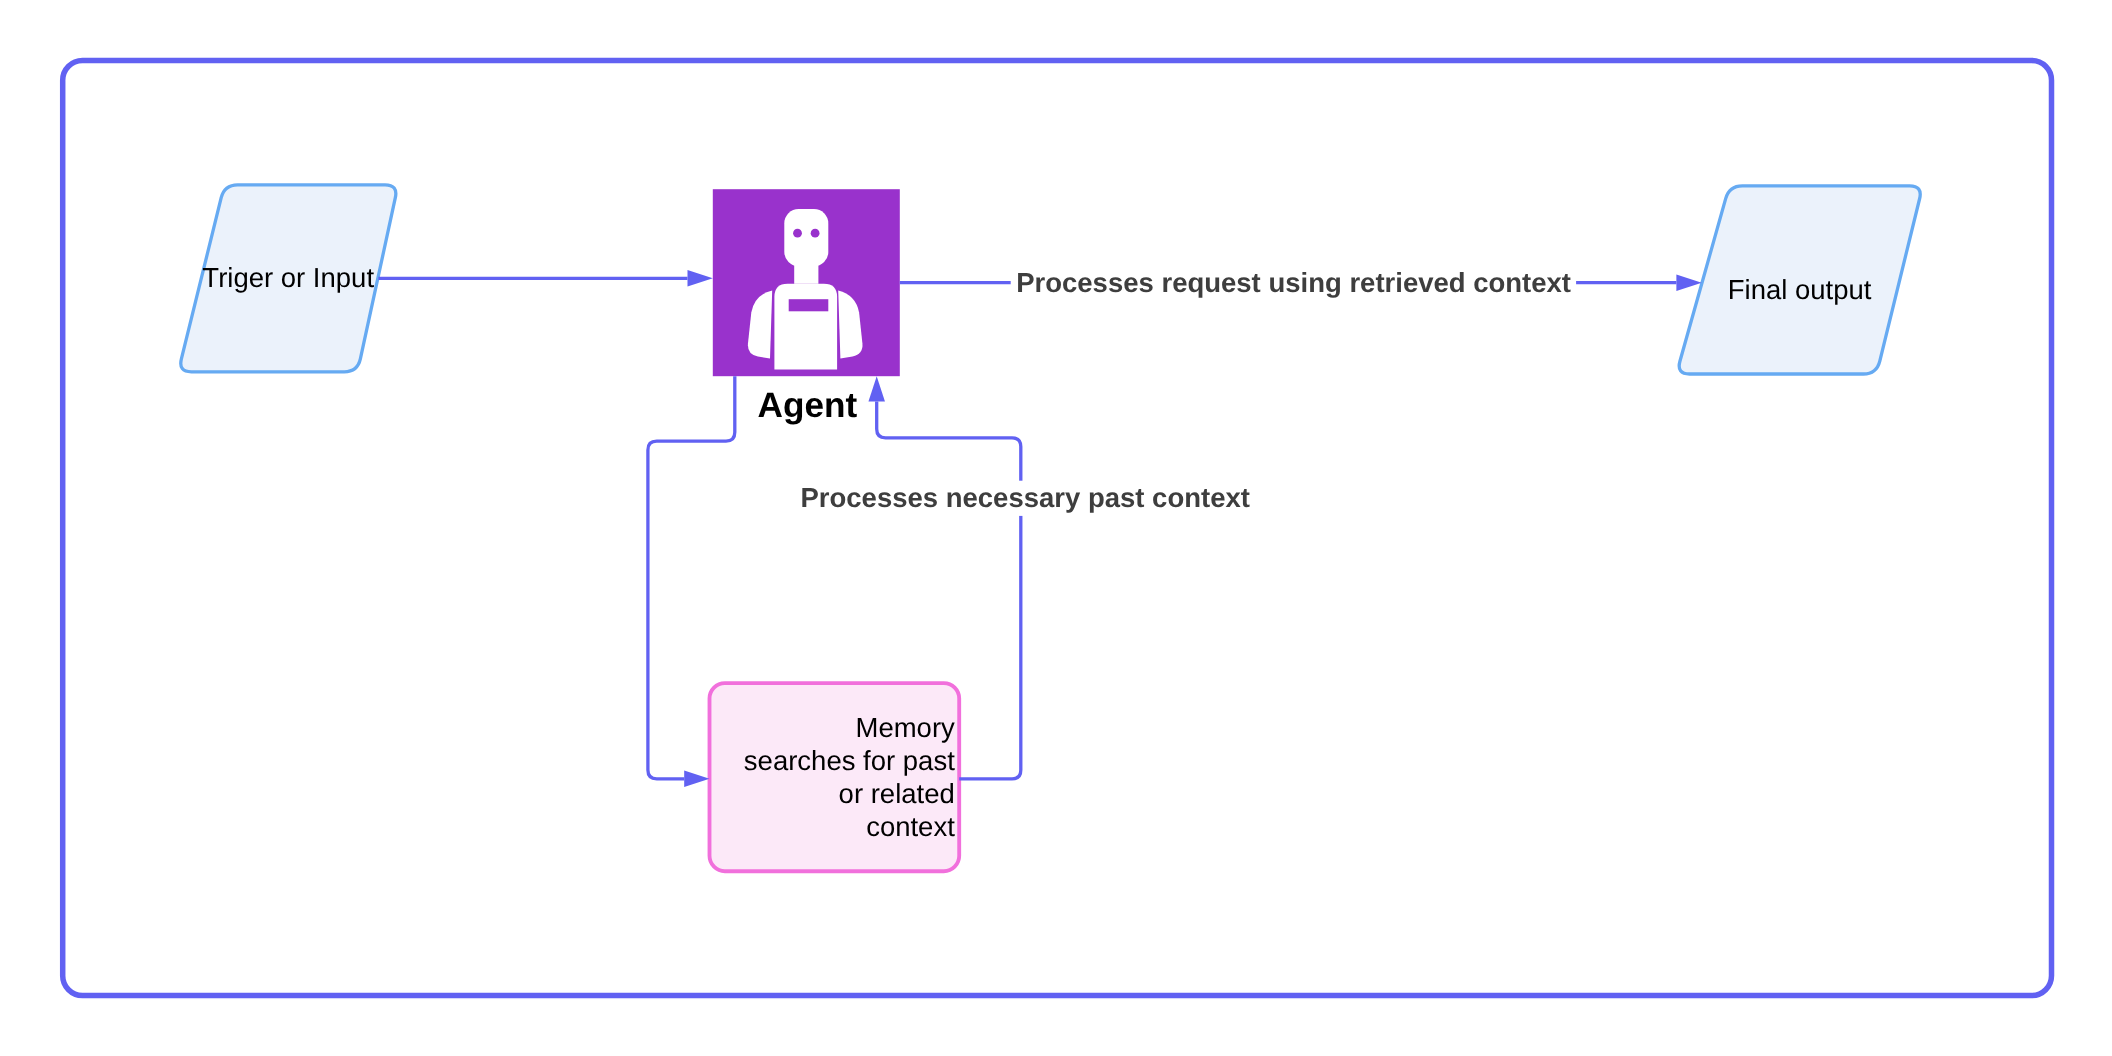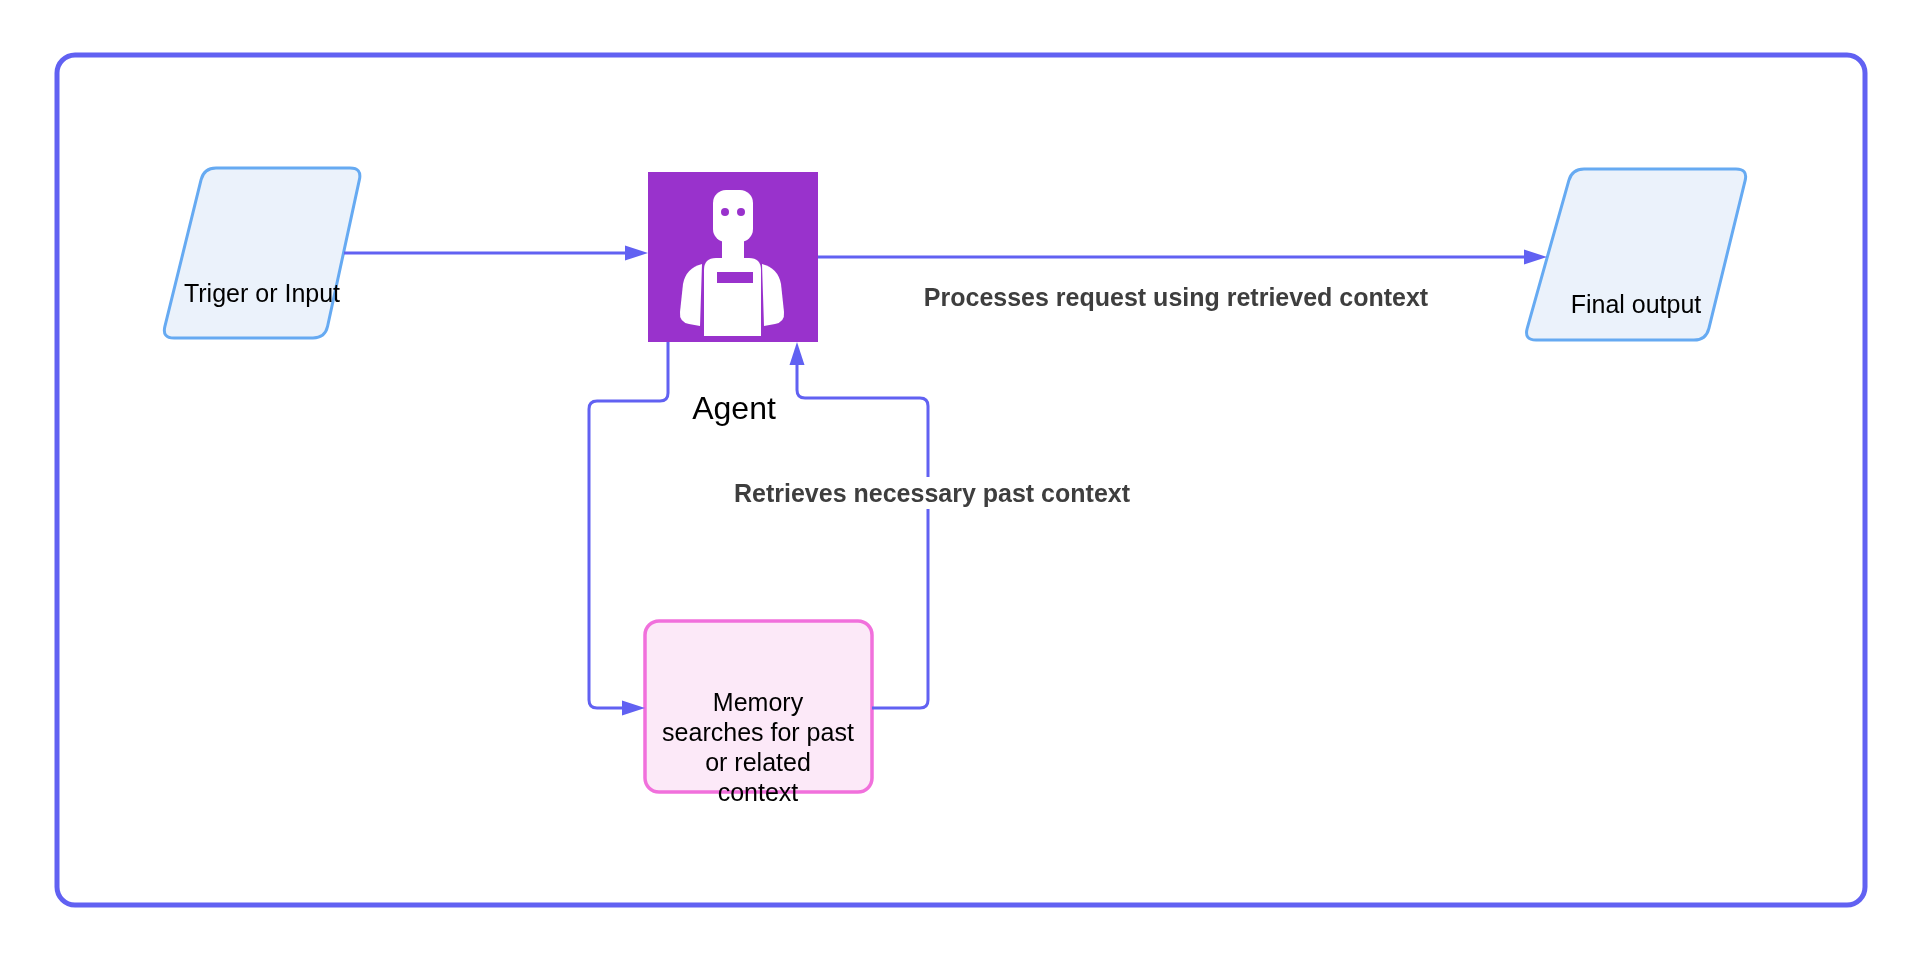--- a/index.html
+++ b/index.html
@@ -21,25 +21,24 @@
     width: 1920px;
     height: 960px;
   }
   .txt {
     position: absolute;
     transform: translate(-50%, -50%);
     white-space: nowrap;
     color: #000000;
     font-size: 25px;
     line-height: 1.2;
-    text-align: center;
-    margin-top: 40px;
+    text-align: right;
   }
   .node-label { font-size: 25px; }
-  .agent-label { font-size: 32px; }
+  .agent-label { font-size: 32px; font-weight: bold; }
   .memory-label {
     font-size: 25px;
     line-height: 30px;
     white-space: normal;
     width: 220px;
   }
   .edge-label {
     font-weight: bold;
     color: #3e3e3e;
     background: #ffffff;
@@ -110,15 +109,15 @@
   <div class="txt edge-label" style="left:1176px; top:257px;">Processes request using retrieved context</div>
 
   <div class="txt memory-label" style="left:758px; top:707px;">
     <div>Memory</div>
     <div>searches for past</div>
     <div>or related</div>
     <div>context</div>
   </div>
 
 
-  <div class="txt edge-label" style="left:932px; top:453px;">Retrieves necessary past context</div>
+  <div class="txt edge-label" style="left:932px; top:453px;">Processes necessary past context</div>
 
 </div>
 
 </body></html>

